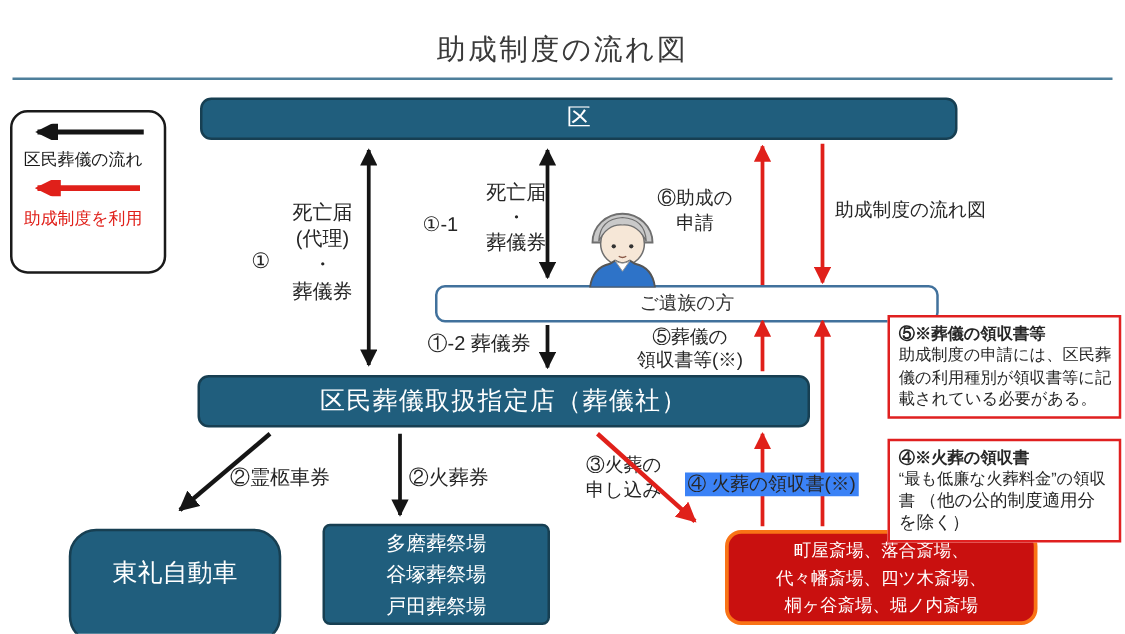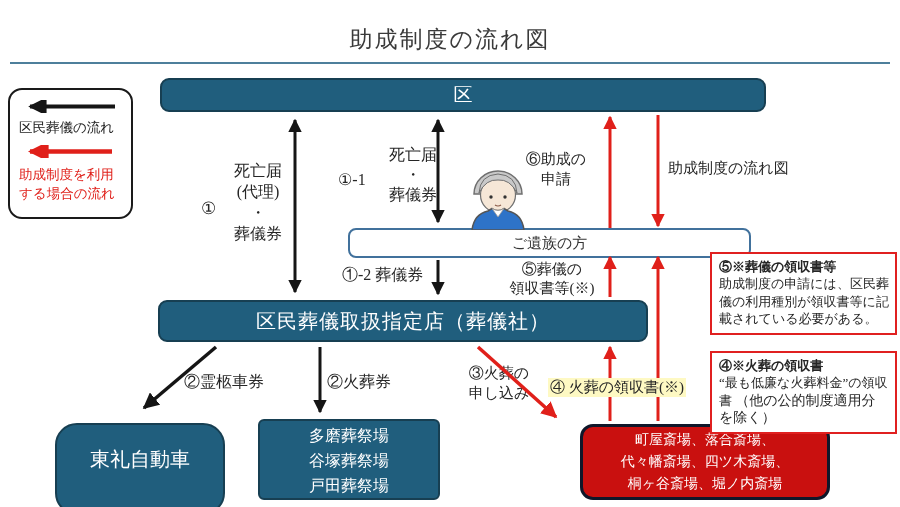--- a/index.html
+++ b/index.html
@@ -1,54 +1,54 @@
 <!DOCTYPE html>
 <html><head>
 <meta charset="utf-8">
 <style>
   * { margin:0; padding:0; box-sizing:border-box; }
   body { background:#ffffff; font-family:"Liberation Sans", sans-serif; }
-  .stage { position:relative; width:900px; height:507px; background:#fff; overflow:hidden;font-family:Liberation Serif, serif; }
+  .stage { position:relative; width:900px; height:507px; background:#fff; overflow:hidden; }
 
   .title { position:absolute; top:24px; left:0; width:100%; text-align:center;
            font-size:23px; color:#3a3a3a; letter-spacing:2px; }
   .title-rule { position:absolute; top:62px; left:10px; width:880px; height:2px; background:#4e7f9b; }
 
   .teal-box { position:absolute; background:#205e7d; border:2px solid #173f52; border-radius:9px;
               color:#fff; text-align:center; }
   .ward { left:160px; top:78px; width:606px; height:34px; font-size:19px; line-height:30px; }
   .store { left:158px; top:300px; width:490px; height:42px; font-size:20px; line-height:38px; letter-spacing:1px; }
   .hearse { left:55px; top:423px; width:170px; height:92px; font-size:20px; line-height:68px; border-radius:22px; }
   .public-crem { left:258px; top:419px; width:182px; height:81px; font-size:16px; line-height:25px;
                  padding-top:2px; border-radius:6px; }
 
   .family { position:absolute; left:348px; top:228px; width:403px; height:30px; background:#fff;
             border:2px solid #41719c; border-radius:8px; text-align:center; font-size:15px;
             line-height:26px; color:#333; }
 
   .red-box { position:absolute; left:580px; top:424px; width:250px; height:76px; background:#c9100f;
-             border:3px solid #0f172a; border-radius:13px; color:#fff; font-size:14px;
+             border:3px solid #f97316; border-radius:13px; color:#fff; font-size:14px;
              line-height:22px; text-align:center; display:flex; flex-direction:column; justify-content:center; }
 
   .legend { position:absolute; left:8px; top:88px; width:125px; height:131px; background:#fff;
             border:2.5px solid #1a1a1a; border-radius:14px; padding:9px 8px 0 9px; }
   .legend .lab-black { font-size:13.5px; color:#1a1a1a; margin:2px 0 7px 0; }
   .legend .lab-red { font-size:13.5px; color:#e0201a; line-height:19px; margin-top:3px; }
 
   .flabel { position:absolute; color:#262626; white-space:nowrap; }
   .center { text-align:center; white-space:normal; }
 
   .note { position:absolute; left:710px; width:187px; background:#fff; border:2px solid #e02020;
           padding:4px 6px 5px 7px; color:#262626; }
   .note .nt { font-size:13px; font-weight:bold; line-height:17px; }
   .note .nb { font-size:13px; line-height:17.5px; }
   .note .nb-small { font-size:14px; }
 
   svg.arrow-layer { position:absolute; left:0; top:0; z-index:5; }
-  .overlay-label { z-index:6; background:#fef9c3; padding:0 2px; }
+  .overlay-label { z-index:6; background:#3b82f6; padding:0 2px; }
   .person { position:absolute; left:461px; top:162px; z-index:4; }
 </style>
 </head>
 <body>
 
 <div class="stage">
 
   <div class="title">助成制度の流れ図</div>
   <div class="title-rule"></div>
 
@@ -57,21 +57,20 @@
   <div class="legend">
     <svg width="100" height="13">
       <line x1="96" y1="6.5" x2="11" y2="6.5" stroke="#151515" stroke-width="4" marker-end="url(#mB)"></line>
     </svg>
     <div class="lab-black">区民葬儀の流れ</div>
     <svg width="100" height="13">
       <line x1="93" y1="6.5" x2="11" y2="6.5" stroke="#e0201a" stroke-width="4.5" marker-end="url(#mR)"></line>
     </svg>
     <div class="lab-red">
       <span style="display:block">助成制度を利用</span>
-      <span style="display:block">する場合の流れ</span>
     </div>
   </div>
 
   <div class="family">ご遺族の方</div>
   <div class="teal-box store">区民葬儀取扱指定店（葬儀社）</div>
   <div class="teal-box hearse">東礼自動車</div>
 
   <div class="teal-box public-crem">
     <span style="display:block">多磨葬祭場</span>
     <span style="display:block">谷塚葬祭場</span>

